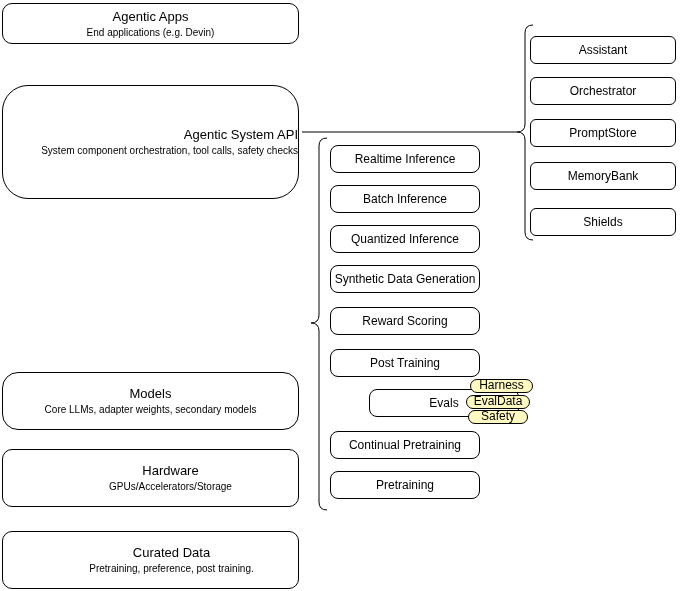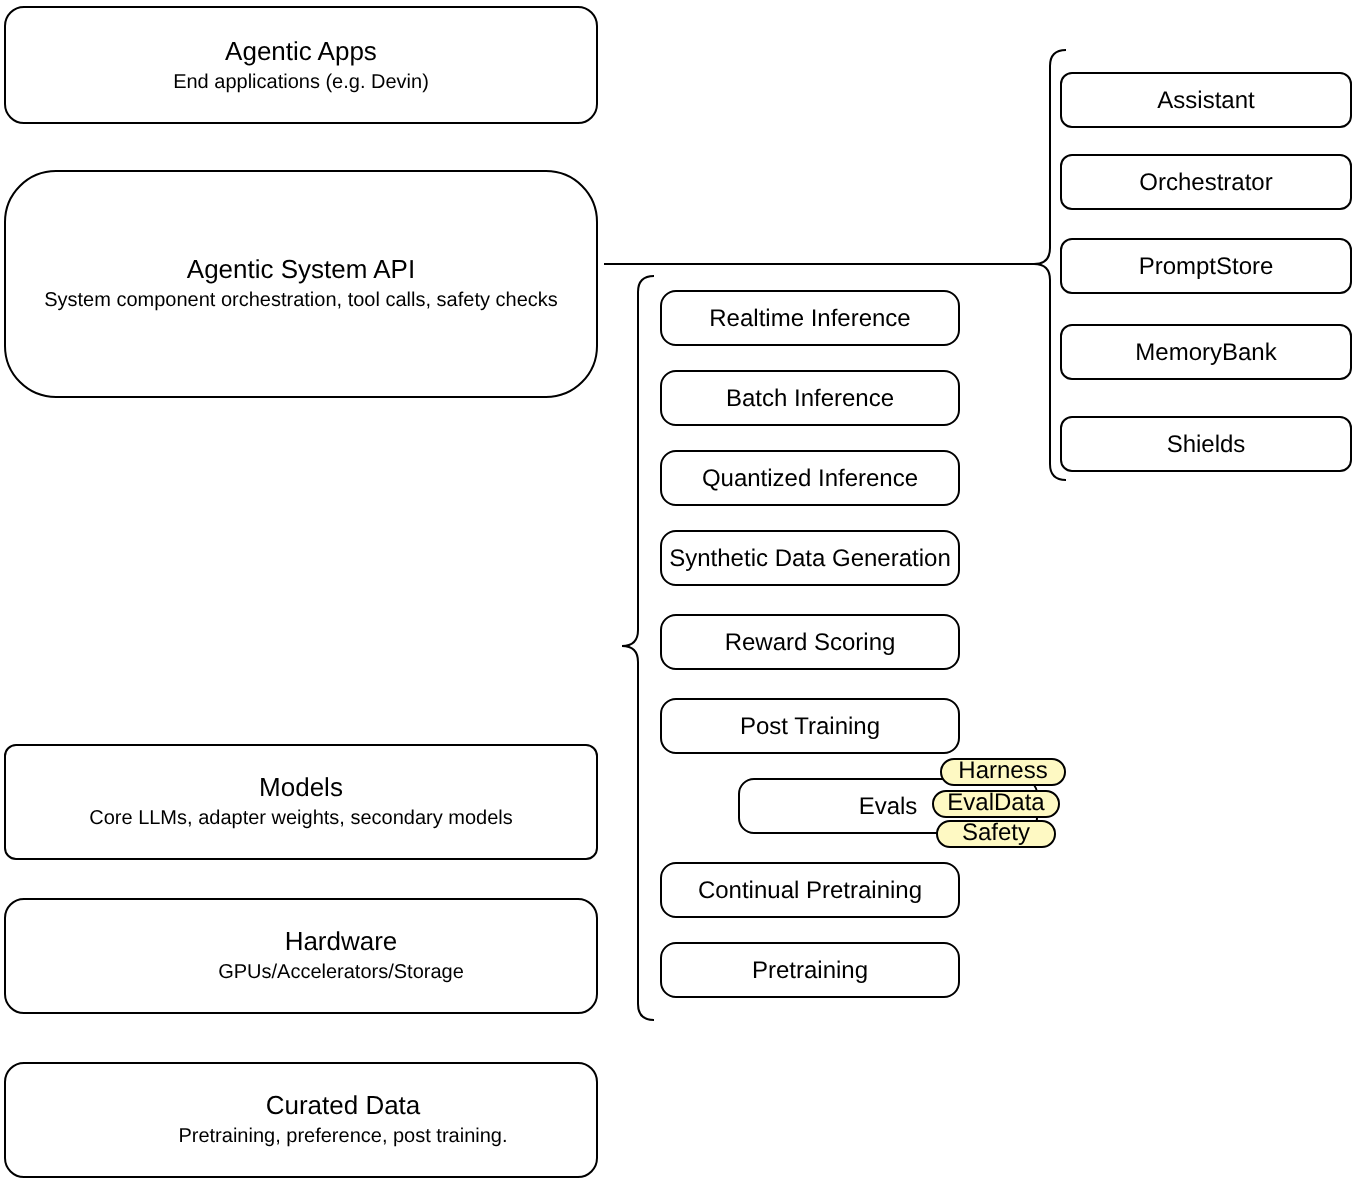--- a/index.html
+++ b/index.html
@@ -82,32 +82,32 @@
 <body>
 
 <div class="canvas">
 
   <svg class="connector-layer" viewBox="0 0 682 591" xmlns="http://www.w3.org/2000/svg">
     <path d="M302 132 L517 132" stroke="#000000" stroke-width="1" fill="none"></path>
     <path d="M327 138 Q319 138 319 146 L319 315 Q319 323 311 323 Q319 323 319 331 L319 502 Q319 510 327 510" stroke="#000000" stroke-width="1" fill="none"></path>
     <path d="M533 25 Q525 25 525 33 L525 124 Q525 132 517 132 Q525 132 525 140 L525 232 Q525 240 533 240" stroke="#000000" stroke-width="1" fill="none"></path>
   </svg>
 
-  <div class="node left-box" style="top:3px;height:59px;border-radius:10px;">
+  <div class="node left-box" style="top:3px;height:41px;border-radius:10px;">
     <div class="title">Agentic Apps</div>
     <div class="subtitle">End applications (e.g. Devin)</div>
   </div>
 
-  <div class="node left-box" style="top:85px;height:114px;border-radius:26px;">
+  <div class="node left-box" style="top:85px;height:114px;border-radius:26px;align-items:flex-end;">
     <div class="title">Agentic System API</div>
     <div class="subtitle">System component orchestration, tool calls, safety checks</div>
   </div>
 
 
-  <div class="node left-box" style="top:372px;height:58px;border-radius:6px;">
+  <div class="node left-box" style="top:372px;height:58px;border-radius:16px;">
     <div class="title">Models</div>
     <div class="subtitle">Core LLMs, adapter weights, secondary models</div>
   </div>
 
   <div class="node left-box" style="top:449px;height:58px;border-radius:10px;padding-left:40px;">
     <div class="title">Hardware</div>
     <div class="subtitle">GPUs/Accelerators/Storage</div>
   </div>
 
   <div class="node left-box" style="top:531px;height:58px;border-radius:10px;padding-left:42px;">

